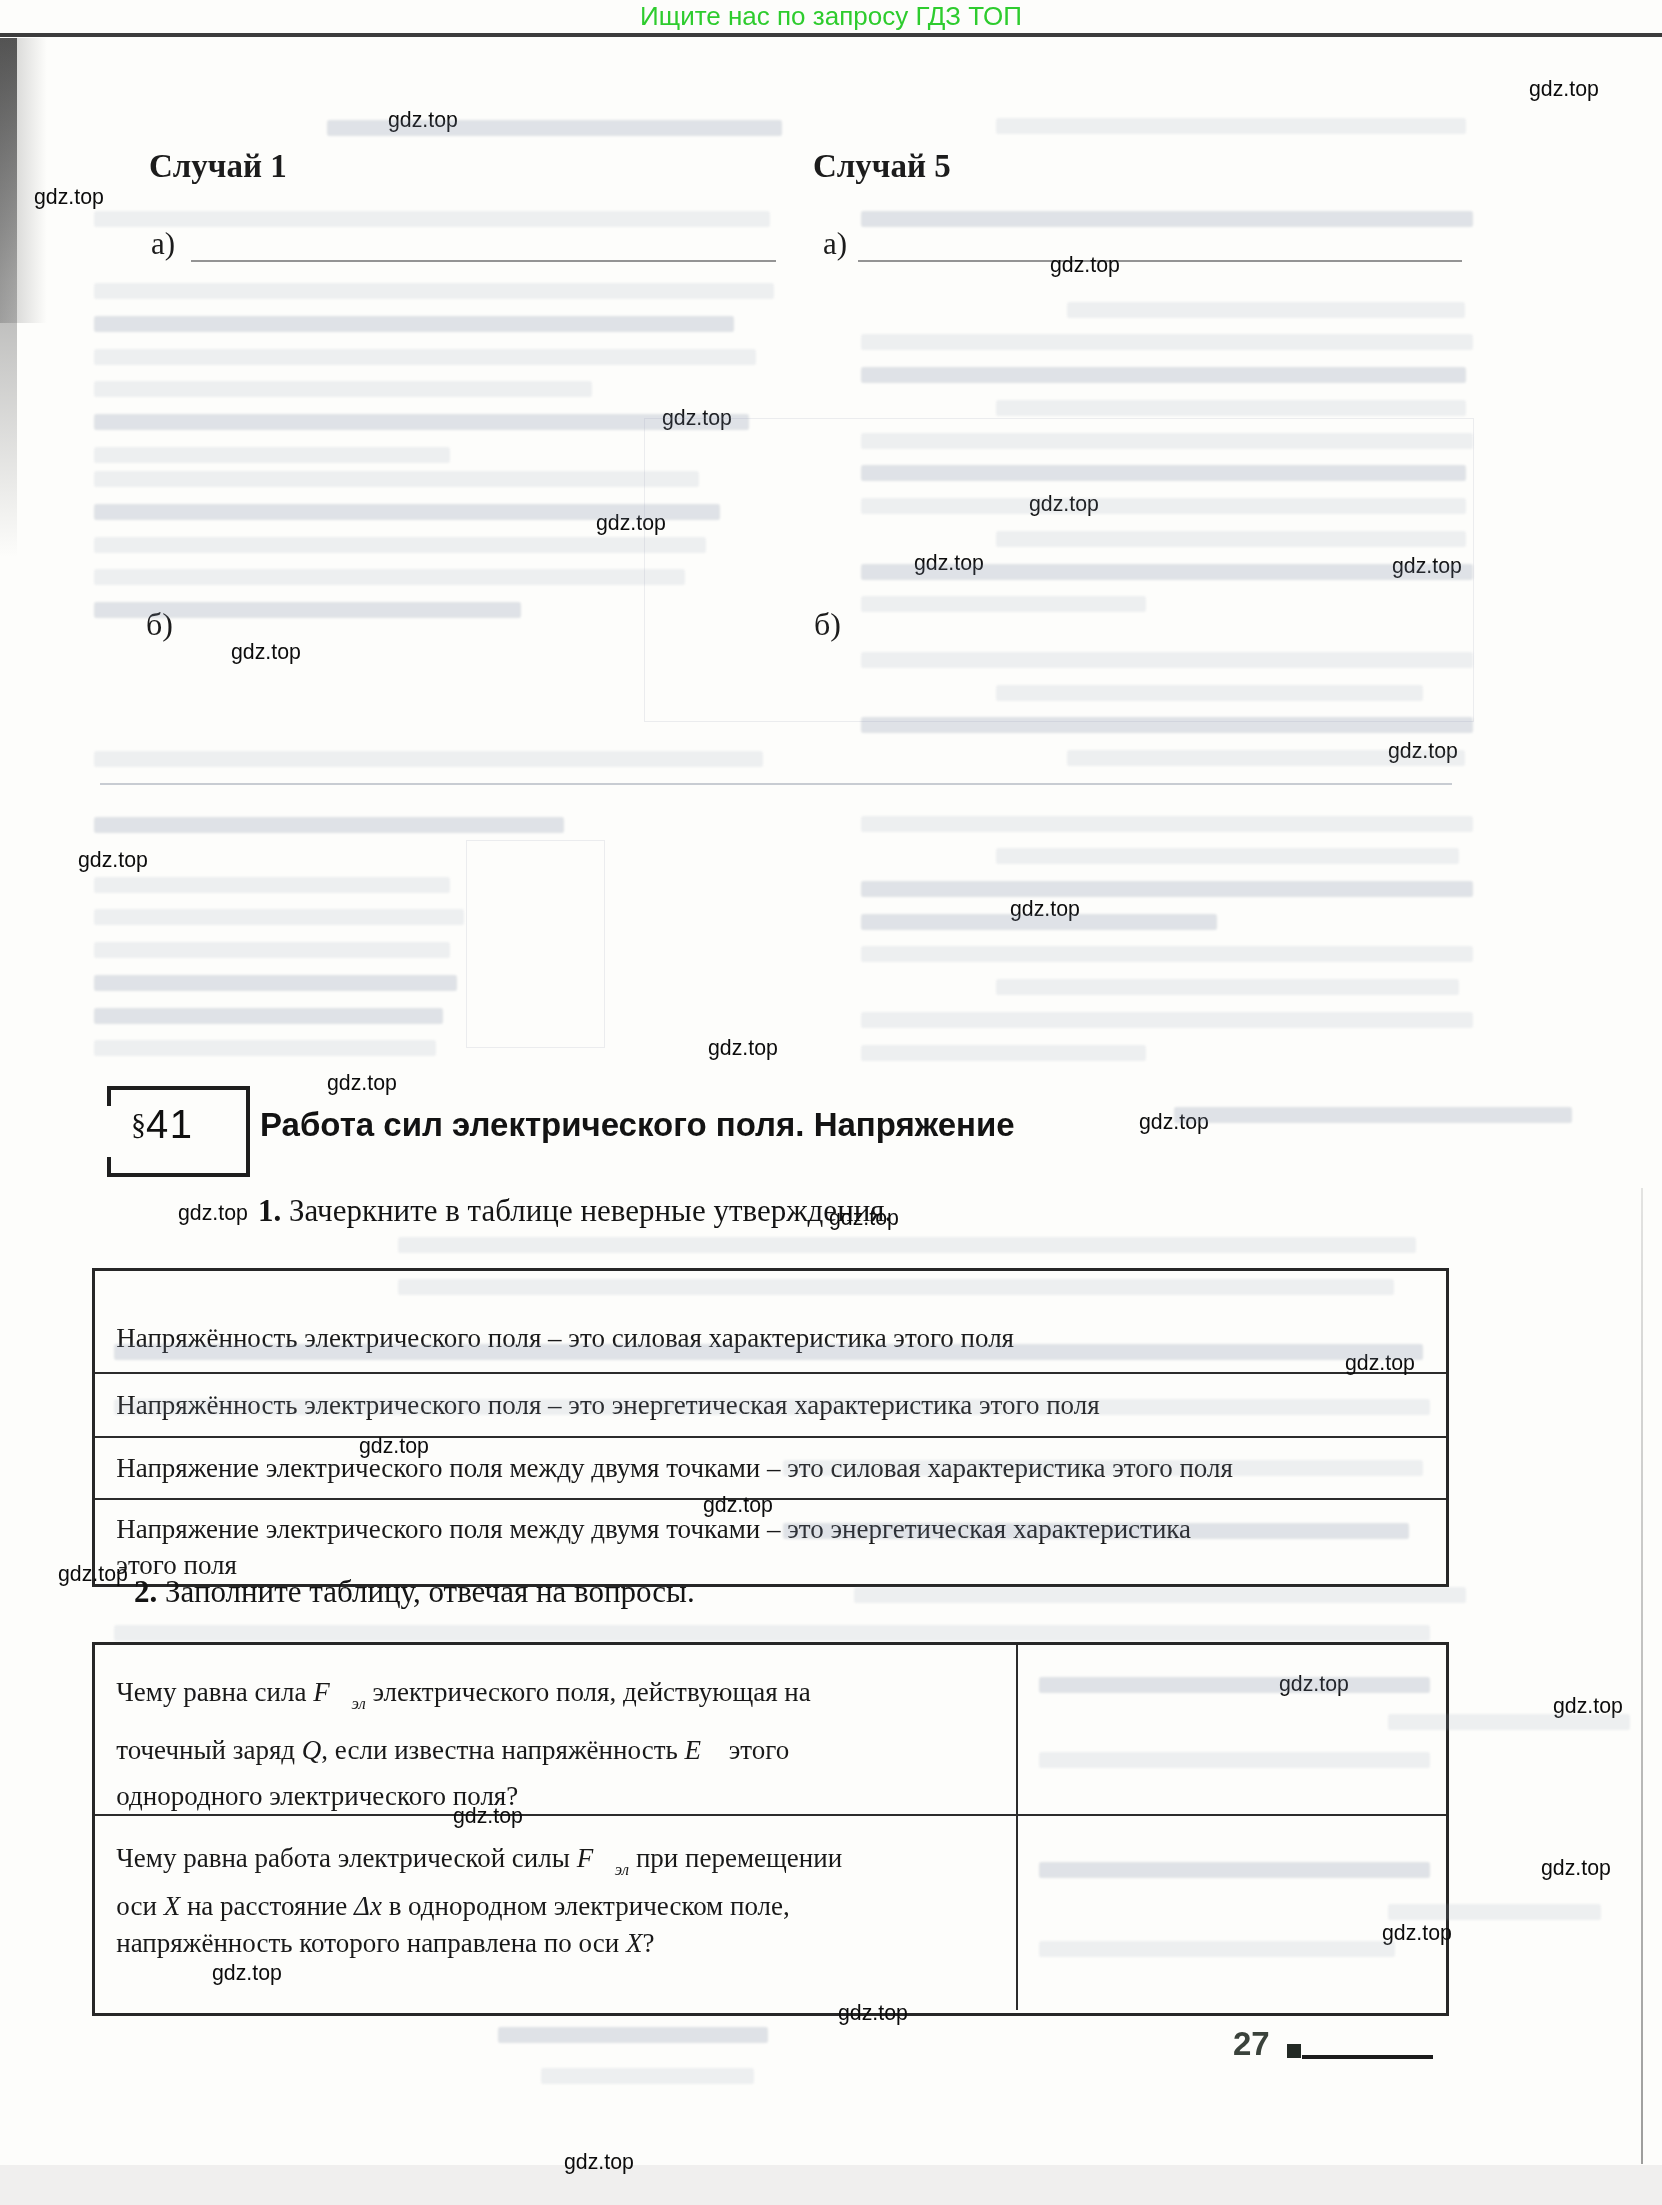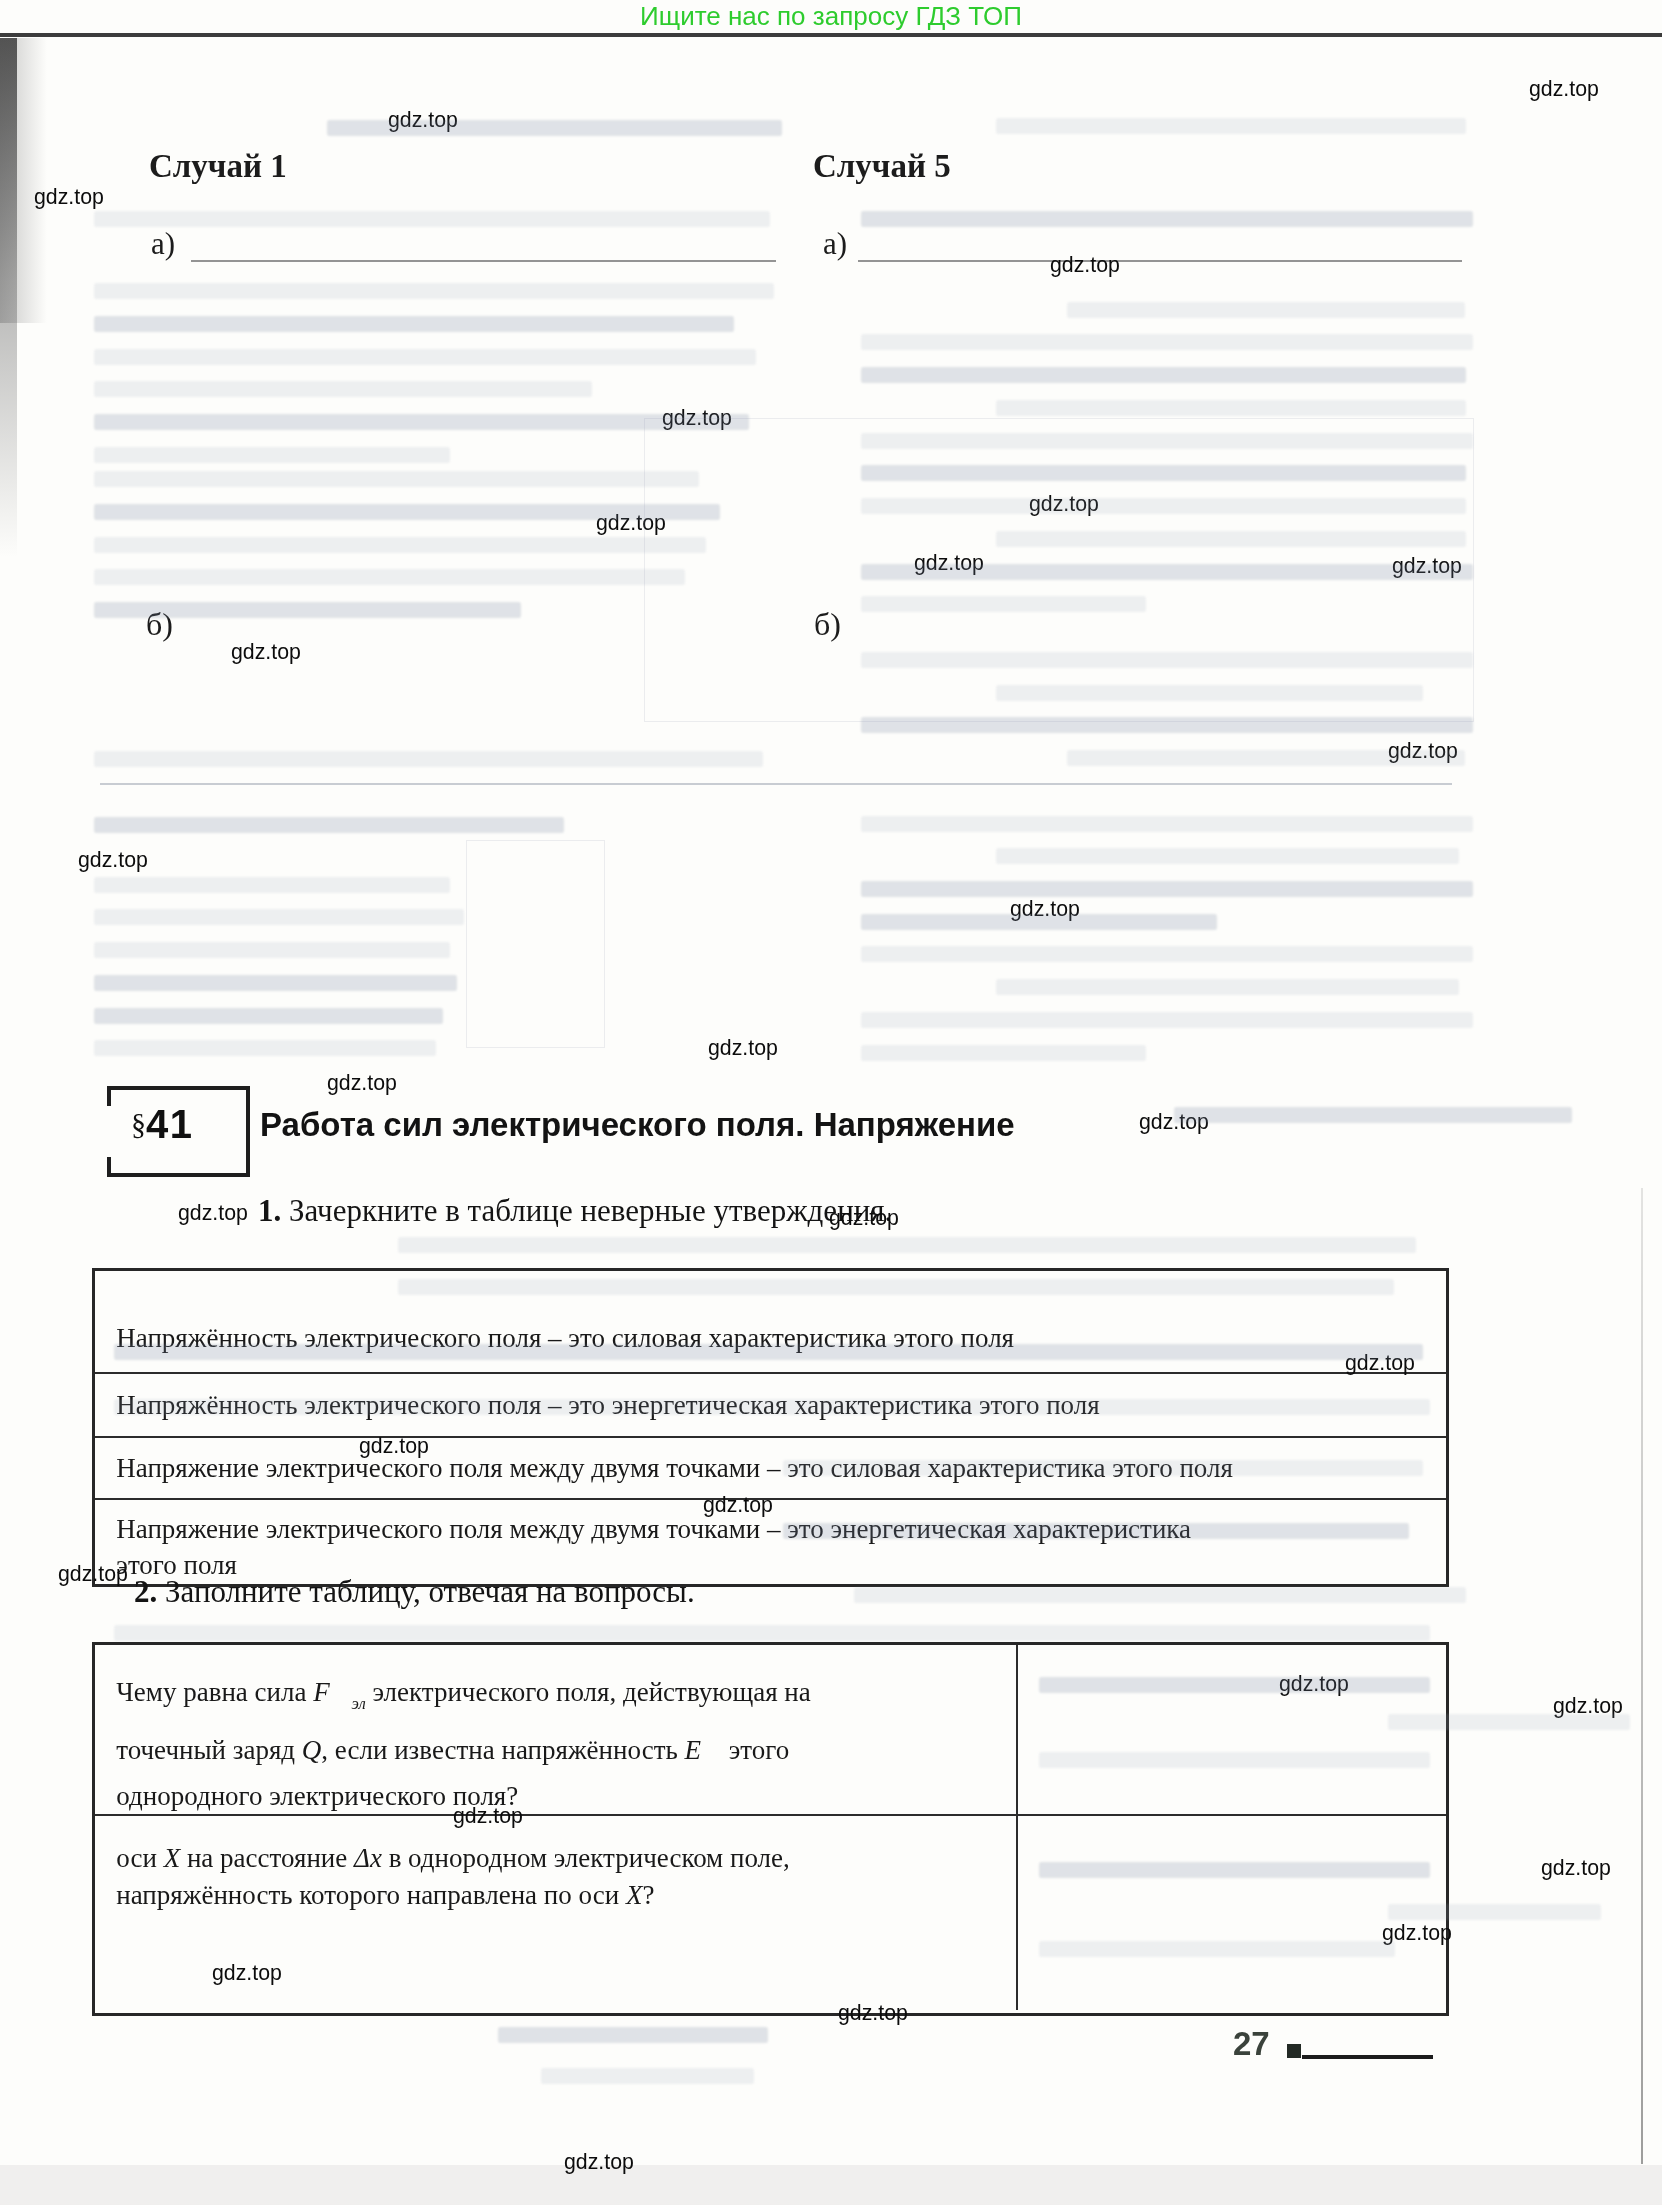--- a/index.html
+++ b/index.html
@@ -24,21 +24,21 @@
     background:linear-gradient(to right, rgba(80,80,80,.30), rgba(80,80,80,0)); }
 
   .case-h { position:absolute; font-weight:bold; font-size:33px; color:#1c1c1c; white-space:nowrap; }
   .item-label { position:absolute; font-size:31px; color:#1c1c1c; }
   .ansline { position:absolute; height:2.1px; background:#949494; }
 
   
   .secline { position:absolute; background:#1e1e1e; }
   .secnum { position:absolute; left:131px; top:1102px; white-space:nowrap; color:#101010; }
   .secnum .mark { font-size:30px; font-family:"Liberation Serif", serif; vertical-align:4.3px; }
-  .secnum .num  { font-size:40px; font-weight:bold; font-family:"Liberation Sans", sans-serif; letter-spacing:1.4px; }
+  .secnum .num  { font-size:40px; font-weight:normal; font-family:"Liberation Sans", sans-serif; letter-spacing:1.4px; }
   .sectitle { position:absolute; left:260px; top:1106px;
     font-family:"Liberation Sans", sans-serif; font-weight:bold; font-size:33px; color:#131313; white-space:nowrap; }
 
   .task { position:absolute; font-size:31px; color:#141414; white-space:nowrap; }
   .task .tnum { font-weight:bold; }
 
   
   .tbl1 { position:absolute; left:92px; top:1268px; width:1357px;
     border:3.6px solid #272727; box-sizing:border-box; }
   .t1row { box-sizing:border-box; border-top:2.1px solid #2c2c2c;
@@ -150,20 +150,21 @@
       <div class="t2row">
         <div class="q">
           <div class="qline"><span>Чему равна сила </span><span class="it">F⃗</span><span class="sb">эл</span><span> электрического поля, действующая на</span></div>
           <div class="qline"><span>точечный заряд </span><span class="it">Q</span><span>, если известна напряжённость </span><span class="it">E⃗</span><span> этого</span></div>
           <div class="qline"><span>однородного электрического поля?</span></div>
         </div>
         <div class="a"></div>
       </div>
       <div class="t2row">
         <div class="q">
+          <div class="qline"><span>Чему равна работа электрической силы </span><span class="it">F⃗</span><span class="sb">эл</span><span> при перемещении</span></div>
           <div class="qline"><span>оси </span><span class="it">X</span><span> на расстояние </span><span class="it">Δx</span><span> в однородном электрическом поле,</span></div>
           <div class="qline"><span>напряжённость которого направлена по оси </span><span class="it">X</span><span>?</span></div>
         </div>
         <div class="a"></div>
       </div>
     </div>
 
   <div class="pgnum">27</div>
   <div class="pgsq"></div>
   <div class="pgline"></div>

